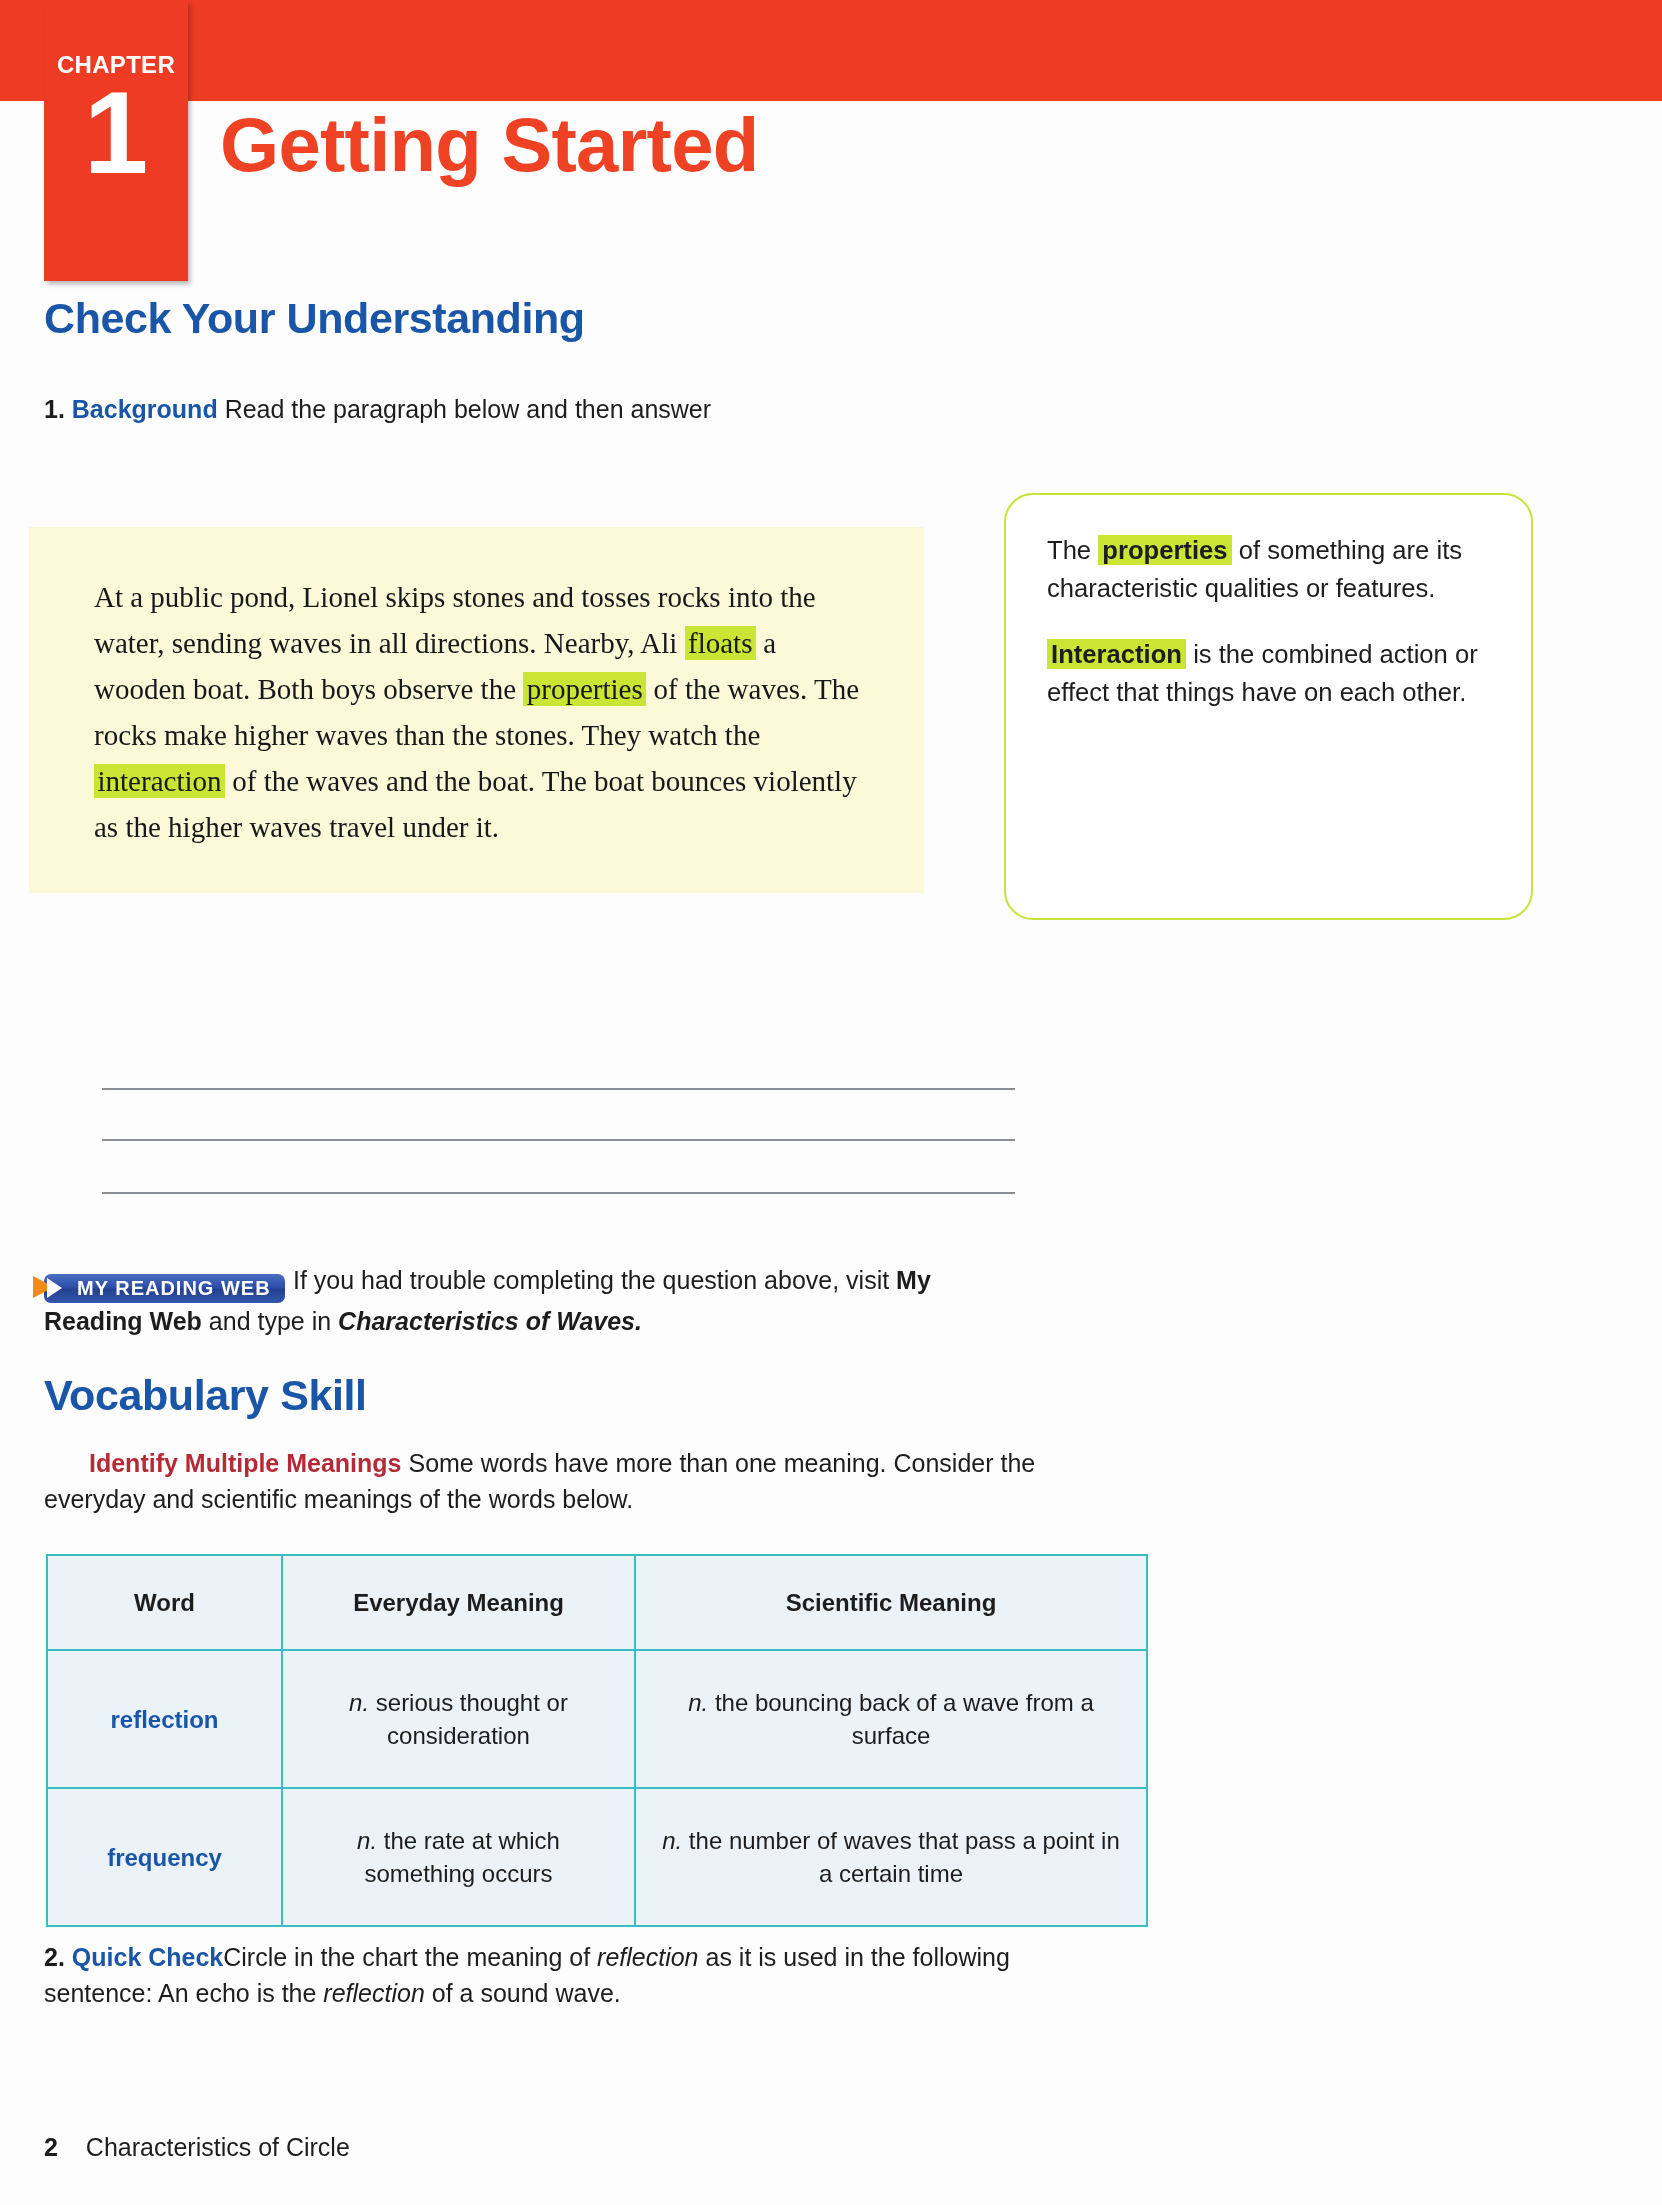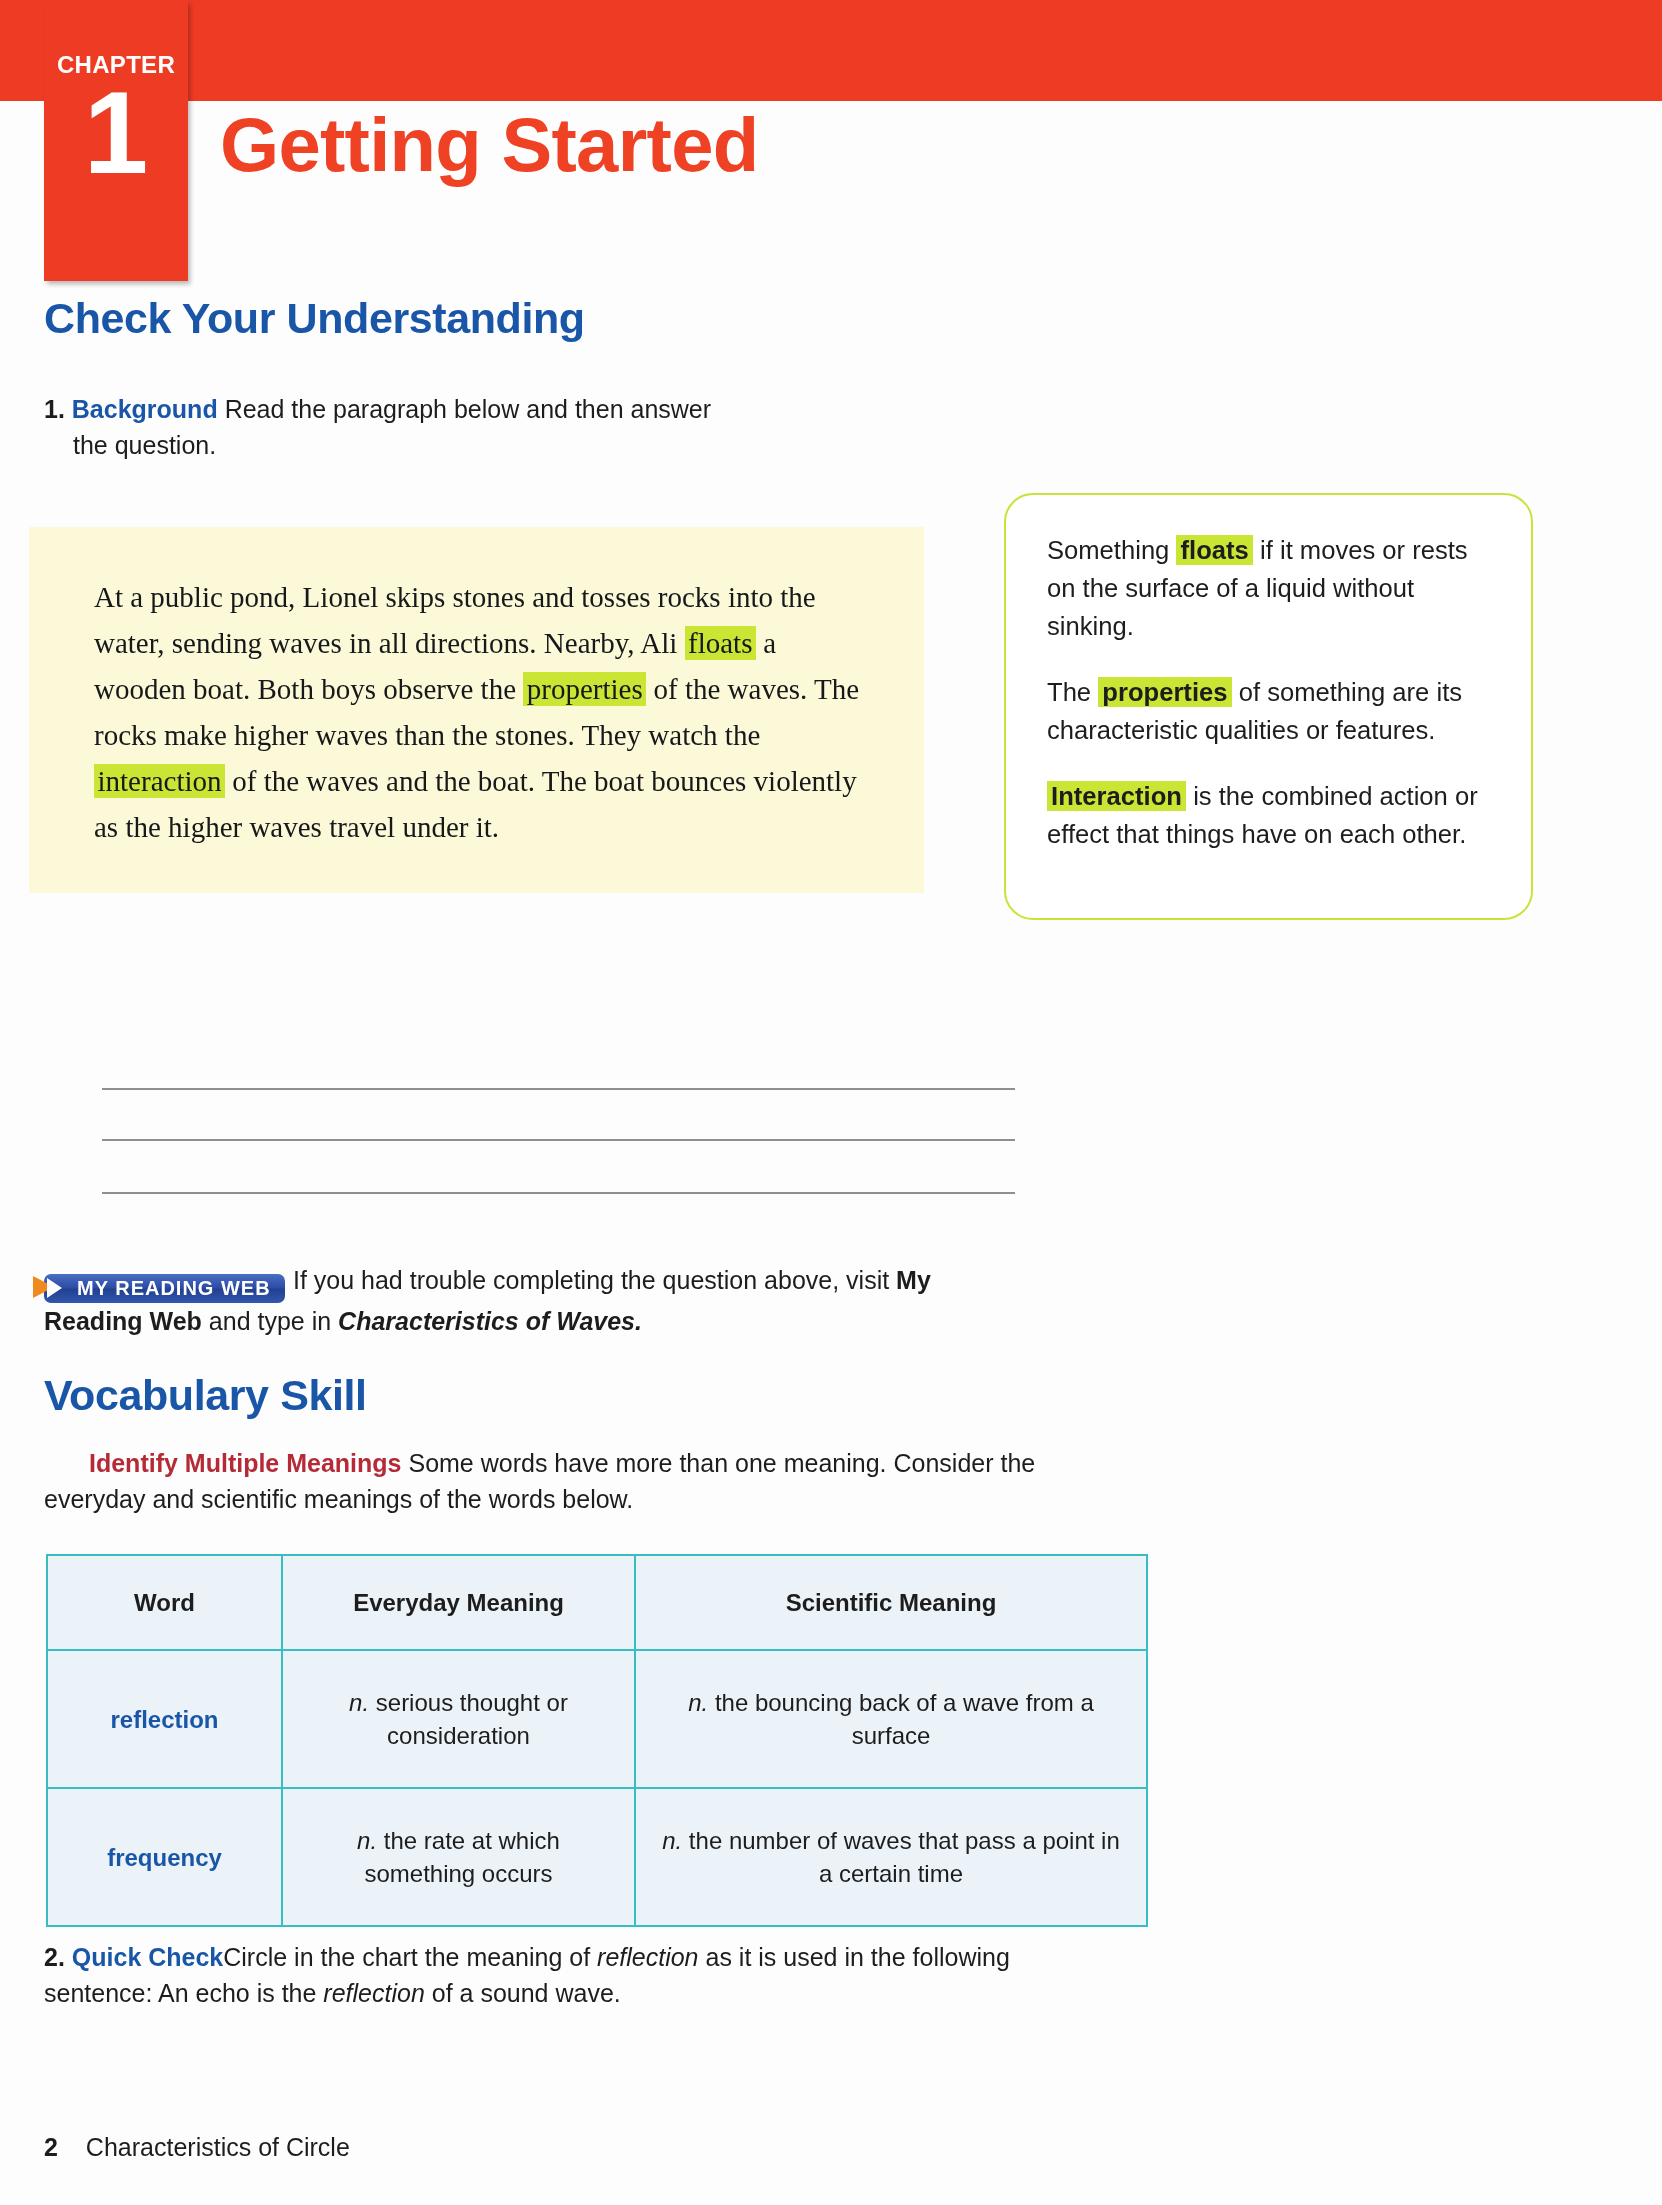--- a/index.html
+++ b/index.html
@@ -300,30 +300,28 @@
   </div>
 
   <div class="chapter-title">Getting Started</div>
 
   <div class="section-heading" id="heading-check">Check Your Understanding</div>
 
   <div class="numbered-item" id="item-background">
     <span class="num">1.</span>
     <span class="blue-label">Background</span>
     <span>Read the paragraph below and then answer</span>
-    <span class="cont">the question.</span>
   </div>
 
   <div class="cream-box">
     <p><span>At a public pond, Lionel skips stones and tosses rocks into the water, sending waves in all directions. Nearby, Ali </span><span class="hl">floats</span><span> a wooden boat. Both boys observe the </span><span class="hl">properties</span><span> of the waves. The rocks make higher waves than the stones. They watch the </span><span class="hl">interaction</span><span> of the waves and the boat. The boat bounces violently as the higher waves travel under it.</span></p>
   </div>
 
   <div class="def-box">
     <div class="defs">
-      <p><span>Something </span><span class="hl">floats</span><span> if it moves or rests on the surface of a liquid without sinking.</span></p>
       <p><span>The </span><span class="hl">properties</span><span> of something are its characteristic qualities or features.</span></p>
       <p><span class="hl">Interaction</span><span> is the combined action or effect that things have on each other.</span></p>
     </div>
   </div>
 
 
   <div class="rule-line" id="rule-1"></div>
   <div class="rule-line" id="rule-2"></div>
   <div class="rule-line" id="rule-3"></div>
 

